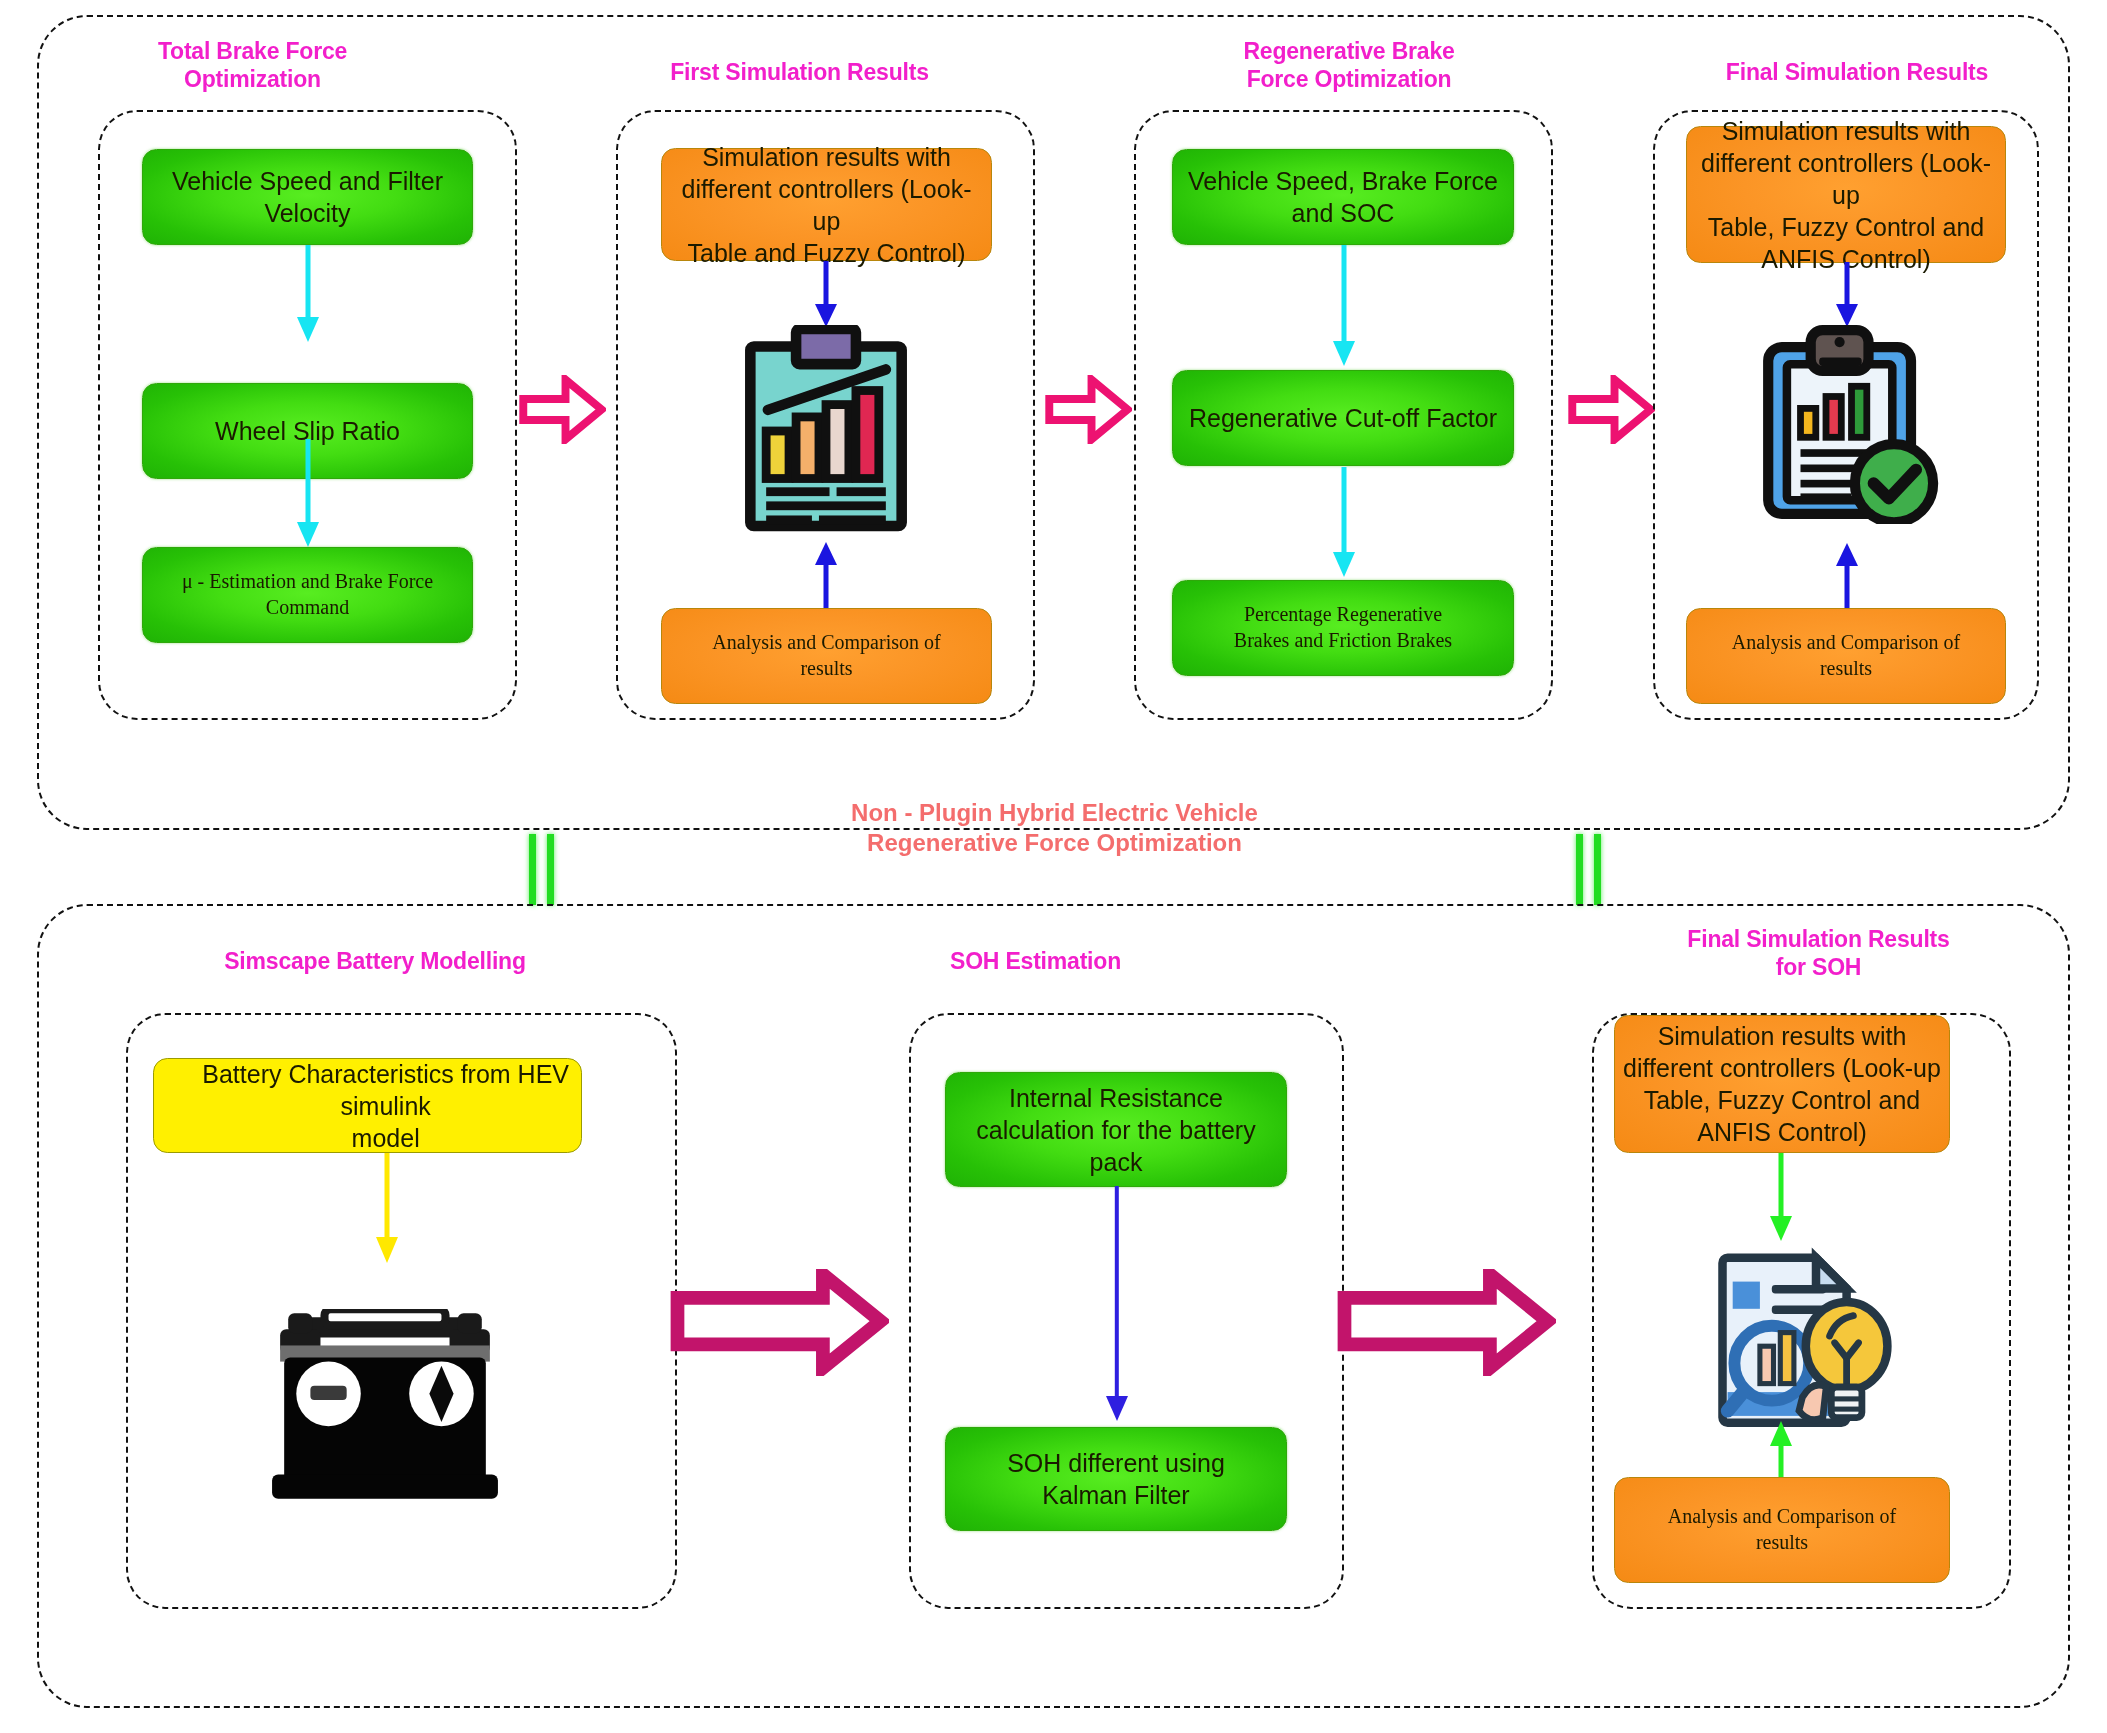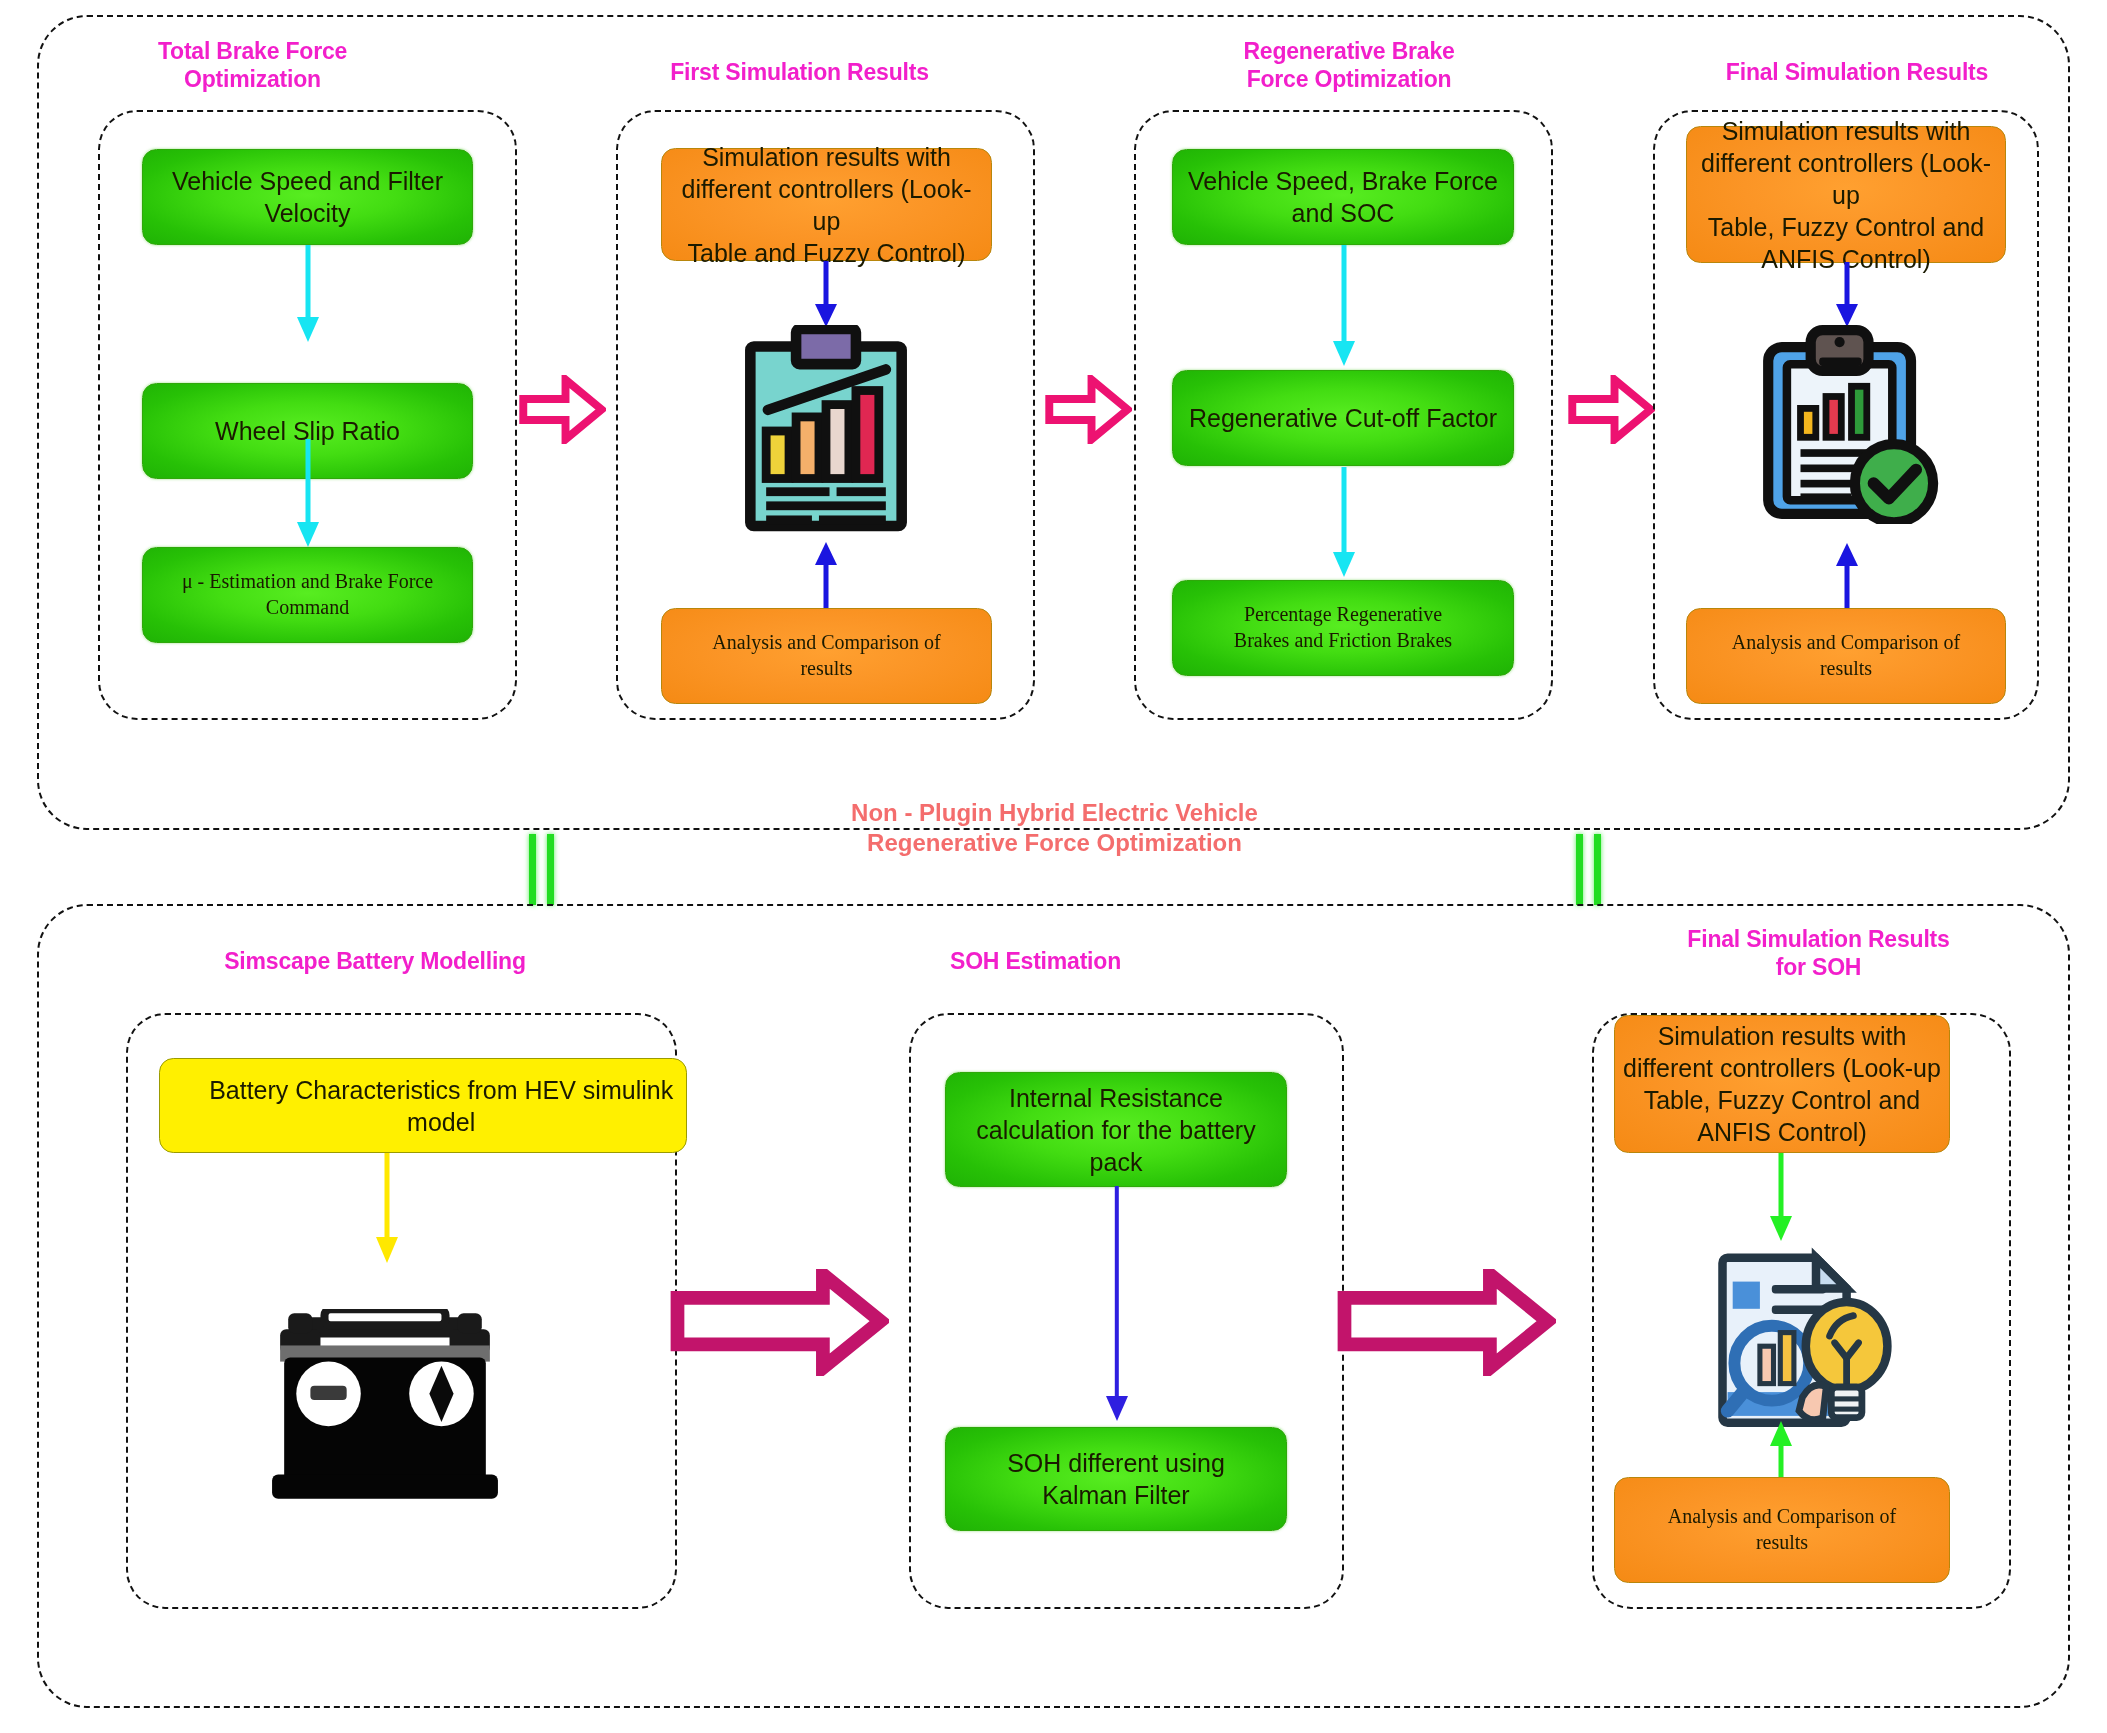--- a/index.html
+++ b/index.html
@@ -249,21 +249,21 @@
   <div class="dlink" style="left:1576px; top:834px; width:25px; height:71px;">
     <i style="left:0;"></i>
       <i style="right:0;"></i>
   </div>
 
   <div class="outer-band" style="left:37px; top:904px; width:2033px; height:804px;"></div>
 
   <div class="col-title" style="left:160px; top:947px; width:430px;">Simscape Battery Modelling</div>
   <div class="group-box" style="left:126px; top:1013px; width:551px; height:596px;"></div>
 
-  <div class="node yellow" style="left:159px; top:1058px; width:528px; height:95px;padding-left:44px;">Battery Characteristics from HEV simulink
+  <div class="node yellow" style="left:153px; top:1058px; width:429px; height:95px;padding-left:44px;">Battery Characteristics from HEV simulink
 model</div>
 
   <div class="vline" style="left:375px; top:1153px; width:23px; height:110px;">
     <div class="stem" style="height:84px;background:#FFE800;"></div>
     <div class="head" style="top:84px;border-top:26.4px solid #FFE800;"></div>
   </div>
 
   <svg class="icon" viewBox="0 0 120 100" style="left:264px; top:1309px; width:242px; height:202px;">
     <rect x="22" y="4" width="76" height="10" rx="2" fill="#1a1a1a"></rect>
     <rect x="30" y="0" width="60" height="8" rx="3" fill="#ffffff" stroke="#1a1a1a" stroke-width="4"></rect>

